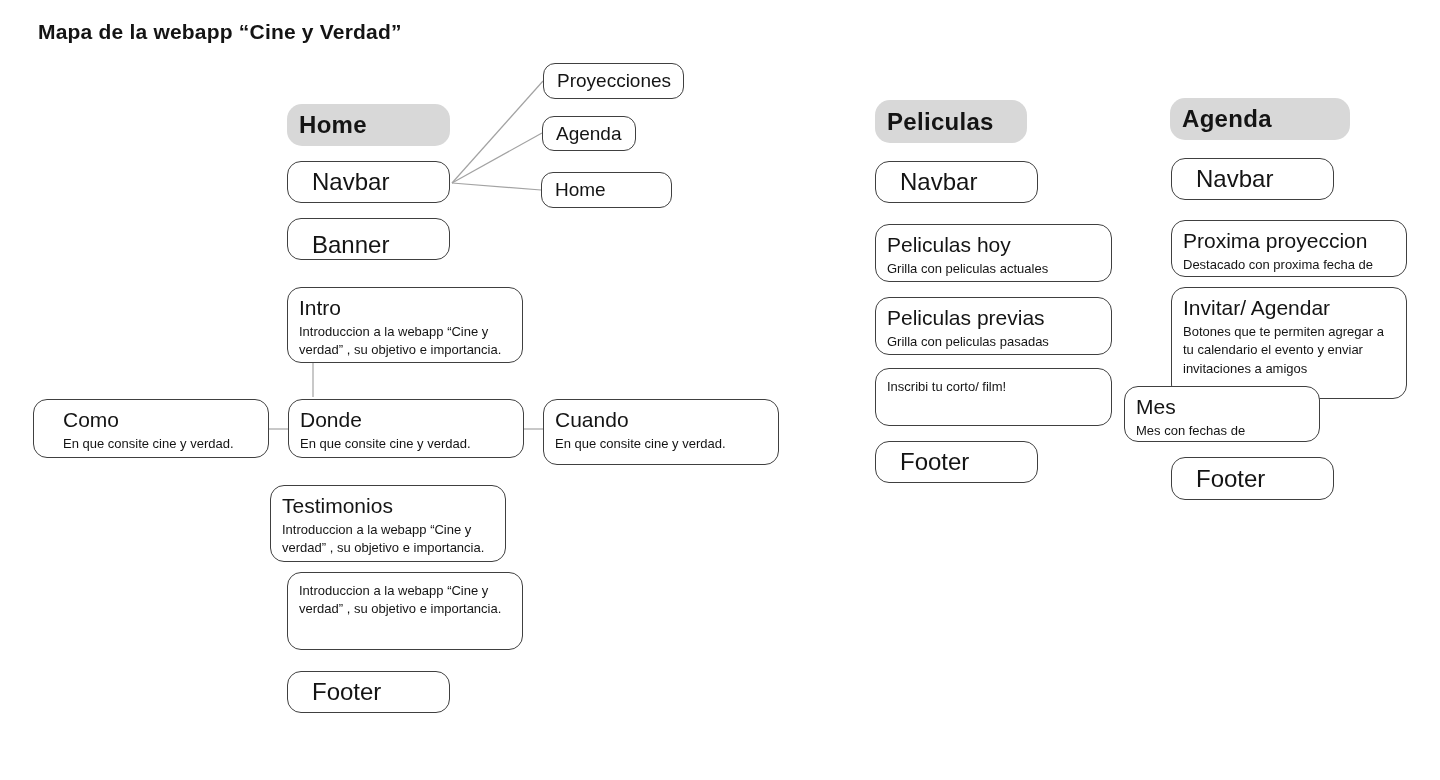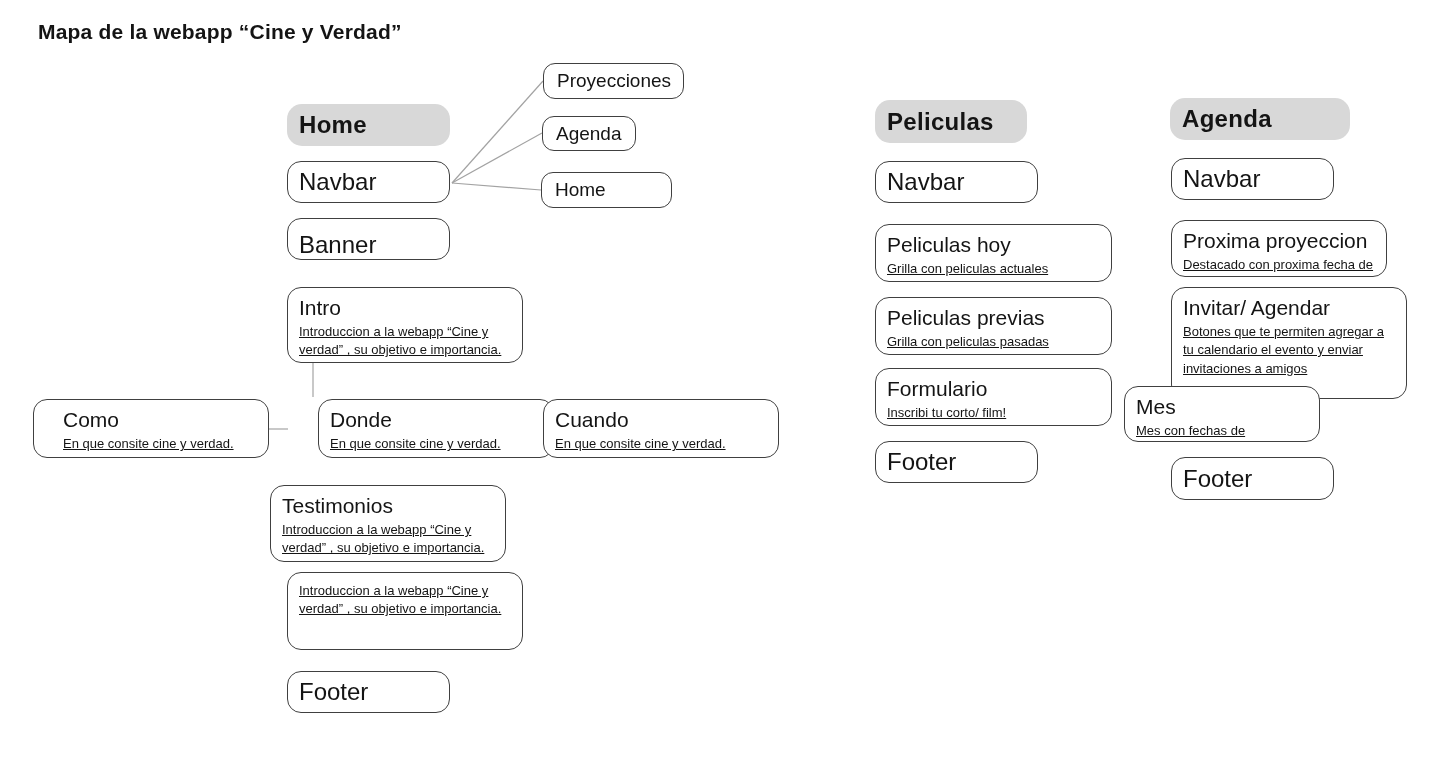--- a/index.html
+++ b/index.html
@@ -33,25 +33,25 @@
     padding-left: 12px;
     font-size: 24px; font-weight: 700; letter-spacing: 0.3px;
   }
   .node {
     position: absolute;
     background: var(--node-bg);
     border: 1.5px solid var(--node-border);
     border-radius: 14px;
     overflow: hidden;
   }
-  .node--plain { display: flex; align-items: center; padding-left: 11px; font-size: 24px; }
+  .node--plain { display: flex; align-items: center; padding-left: 24px; font-size: 24px; }
   .node--small { display: flex; align-items: center; padding-left: 13px; font-size: 19px; border-radius: 12px; }
   .node--desc  { padding: 7px 12px 6px 11px; }
   .node__title { font-size: 21px; line-height: 1.25; }
-  .node__desc  { font-size: 13px; line-height: 1.4; margin-top: 2px; text-decoration: underline; }
+  .node__desc  { font-size: 13px; line-height: 1.4; margin-top: 2px; }
 </style>
 </head>
 <body>
 
 <div class="canvas">
 
   <div class="page-title">Mapa de la webapp “Cine y Verdad”</div>
 
   <svg class="connectors" viewBox="0 0 1440 780" xmlns="http://www.w3.org/2000/svg">
     <line x1="452" y1="183" x2="543" y2="81"></line>
@@ -89,26 +89,26 @@
   <div class="node node--desc" style="left:287px; top:287px; width:236px; height:76px;">
     <div class="node__title">Intro</div>
     <div class="node__desc">Introduccion a la webapp “Cine y verdad” , su objetivo e importancia.</div>
   </div>
 
   <div class="node node--desc" style="left:33px; top:399px; width:236px; height:59px;padding-left:29px;">
     <div class="node__title">Como</div>
     <div class="node__desc">En que consite cine y verdad.</div>
   </div>
 
-  <div class="node node--desc" style="left:288px; top:399px; width:236px; height:59px;margin-left:30px;">
+  <div class="node node--desc" style="left:288px; top:399px; width:236px; height:59px;">
     <div class="node__title">Donde</div>
     <div class="node__desc">En que consite cine y verdad.</div>
   </div>
 
-  <div class="node node--desc" style="left:543px; top:399px; width:236px; height:59px;">
+  <div class="node node--desc" style="left:543px; top:399px; width:236px; height:66px;">
     <div class="node__title">Cuando</div>
     <div class="node__desc">En que consite cine y verdad.</div>
   </div>
 
   <div class="node node--desc" style="left:270px; top:485px; width:236px; height:77px;">
     <div class="node__title">Testimonios</div>
     <div class="node__desc">Introduccion a la webapp “Cine y verdad” , su objetivo e importancia.</div>
   </div>
 
   <div class="node node--desc" style="left:287px; top:572px; width:236px; height:78px;">
@@ -131,37 +131,36 @@
     <div class="node__title">Peliculas hoy</div>
     <div class="node__desc">Grilla con peliculas actuales</div>
   </div>
 
   <div class="node node--desc" style="left:875px; top:297px; width:237px; height:58px;">
     <div class="node__title">Peliculas previas</div>
     <div class="node__desc">Grilla con peliculas pasadas</div>
   </div>
 
   <div class="node node--desc" style="left:875px; top:368px; width:237px; height:58px;">
-    <div class="node__title">Formulario</div>
     <div class="node__desc">Inscribi tu corto/ film!</div>
   </div>
 
   <div class="node node--plain" style="left:875px; top:441px; width:163px; height:42px;">
     <span>Footer</span>
   </div>
 
   <div class="col-header" style="left:1170px; top:98px; width:180px; height:42px;">
     <span>Agenda</span>
   </div>
 
   <div class="node node--plain" style="left:1171px; top:158px; width:163px; height:42px;">
     <span>Navbar</span>
   </div>
 
-  <div class="node node--desc" style="left:1171px; top:220px; width:216px; height:57px;">
+  <div class="node node--desc" style="left:1171px; top:220px; width:236px; height:57px;">
     <div class="node__title">Proxima proyeccion</div>
     <div class="node__desc">Destacado con proxima fecha de</div>
   </div>
 
   <div class="node node--desc" style="left:1171px; top:287px; width:236px; height:112px;">
     <div class="node__title">Invitar/ Agendar</div>
     <div class="node__desc">Botones que te permiten agregar a tu calendario el evento y enviar invitaciones a amigos</div>
   </div>
 
   <div class="node node--desc" style="left:1124px; top:386px; width:196px; height:56px;">

